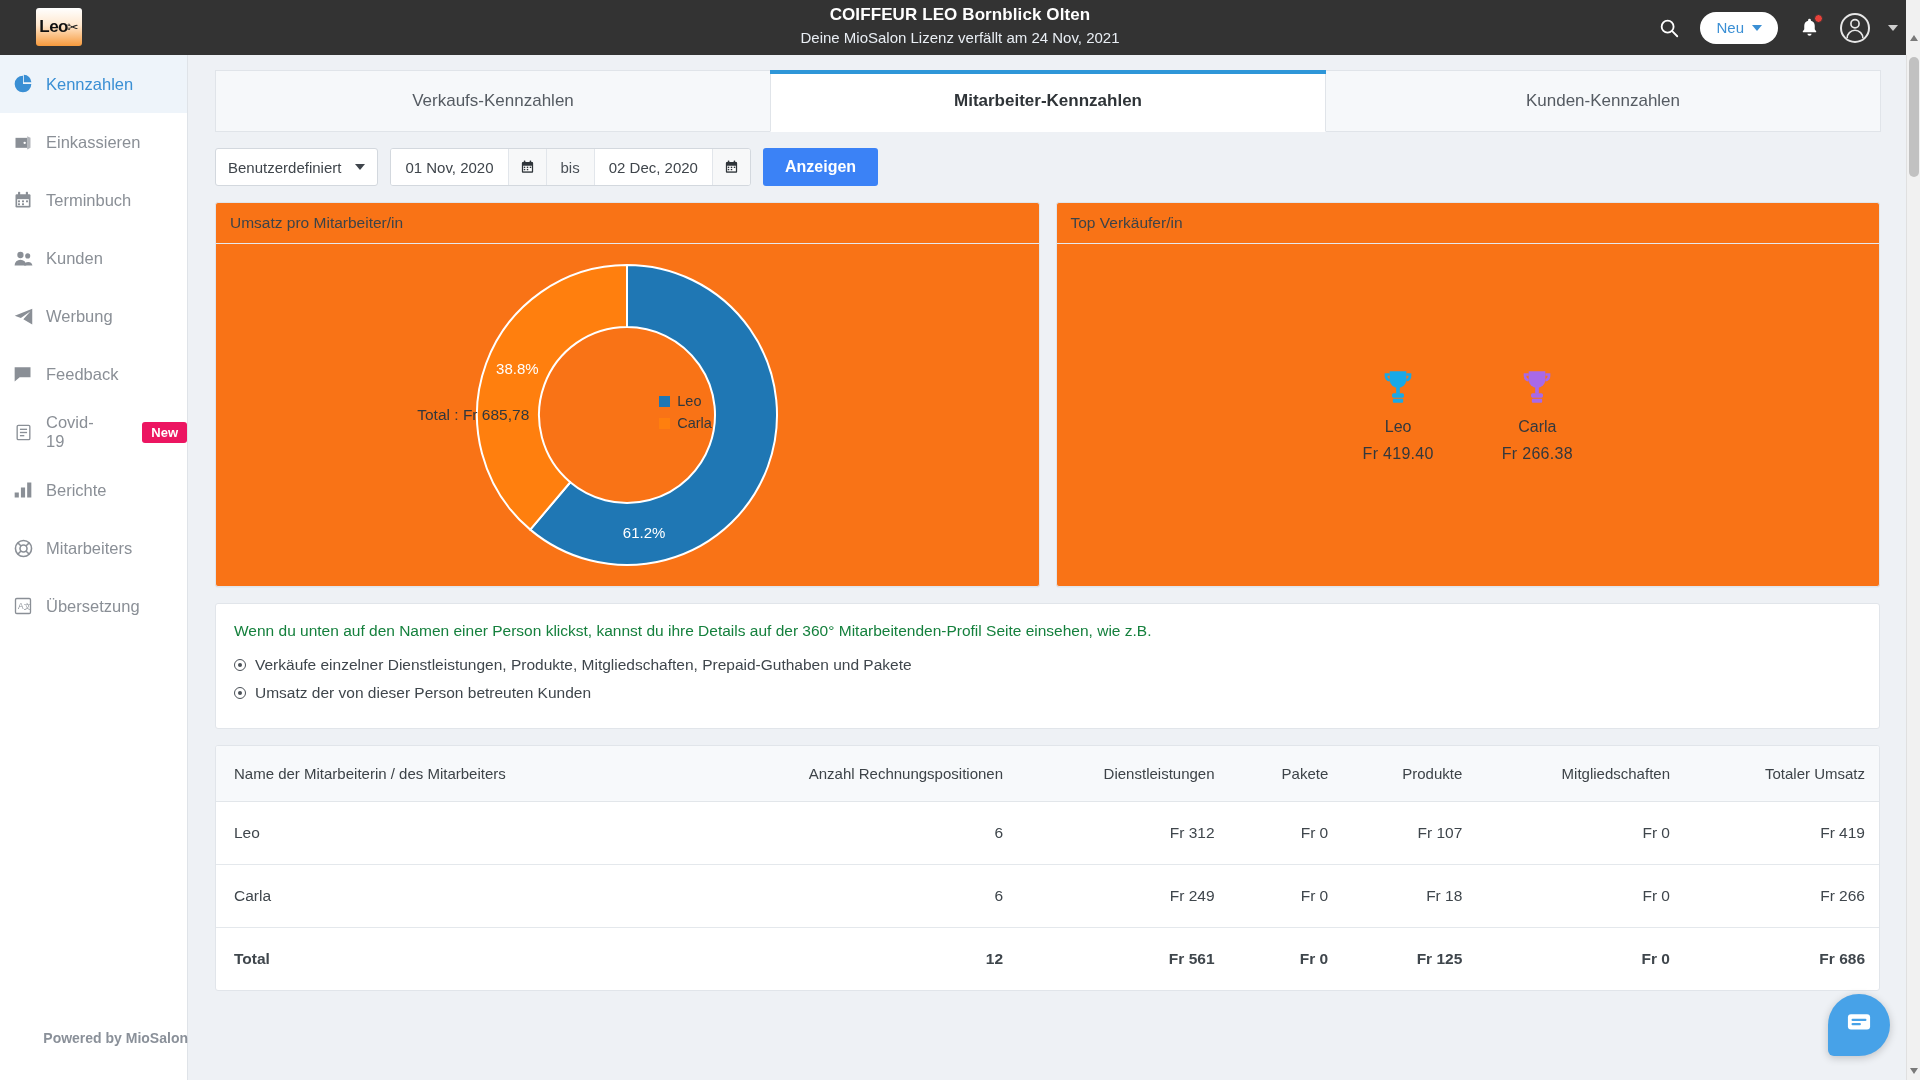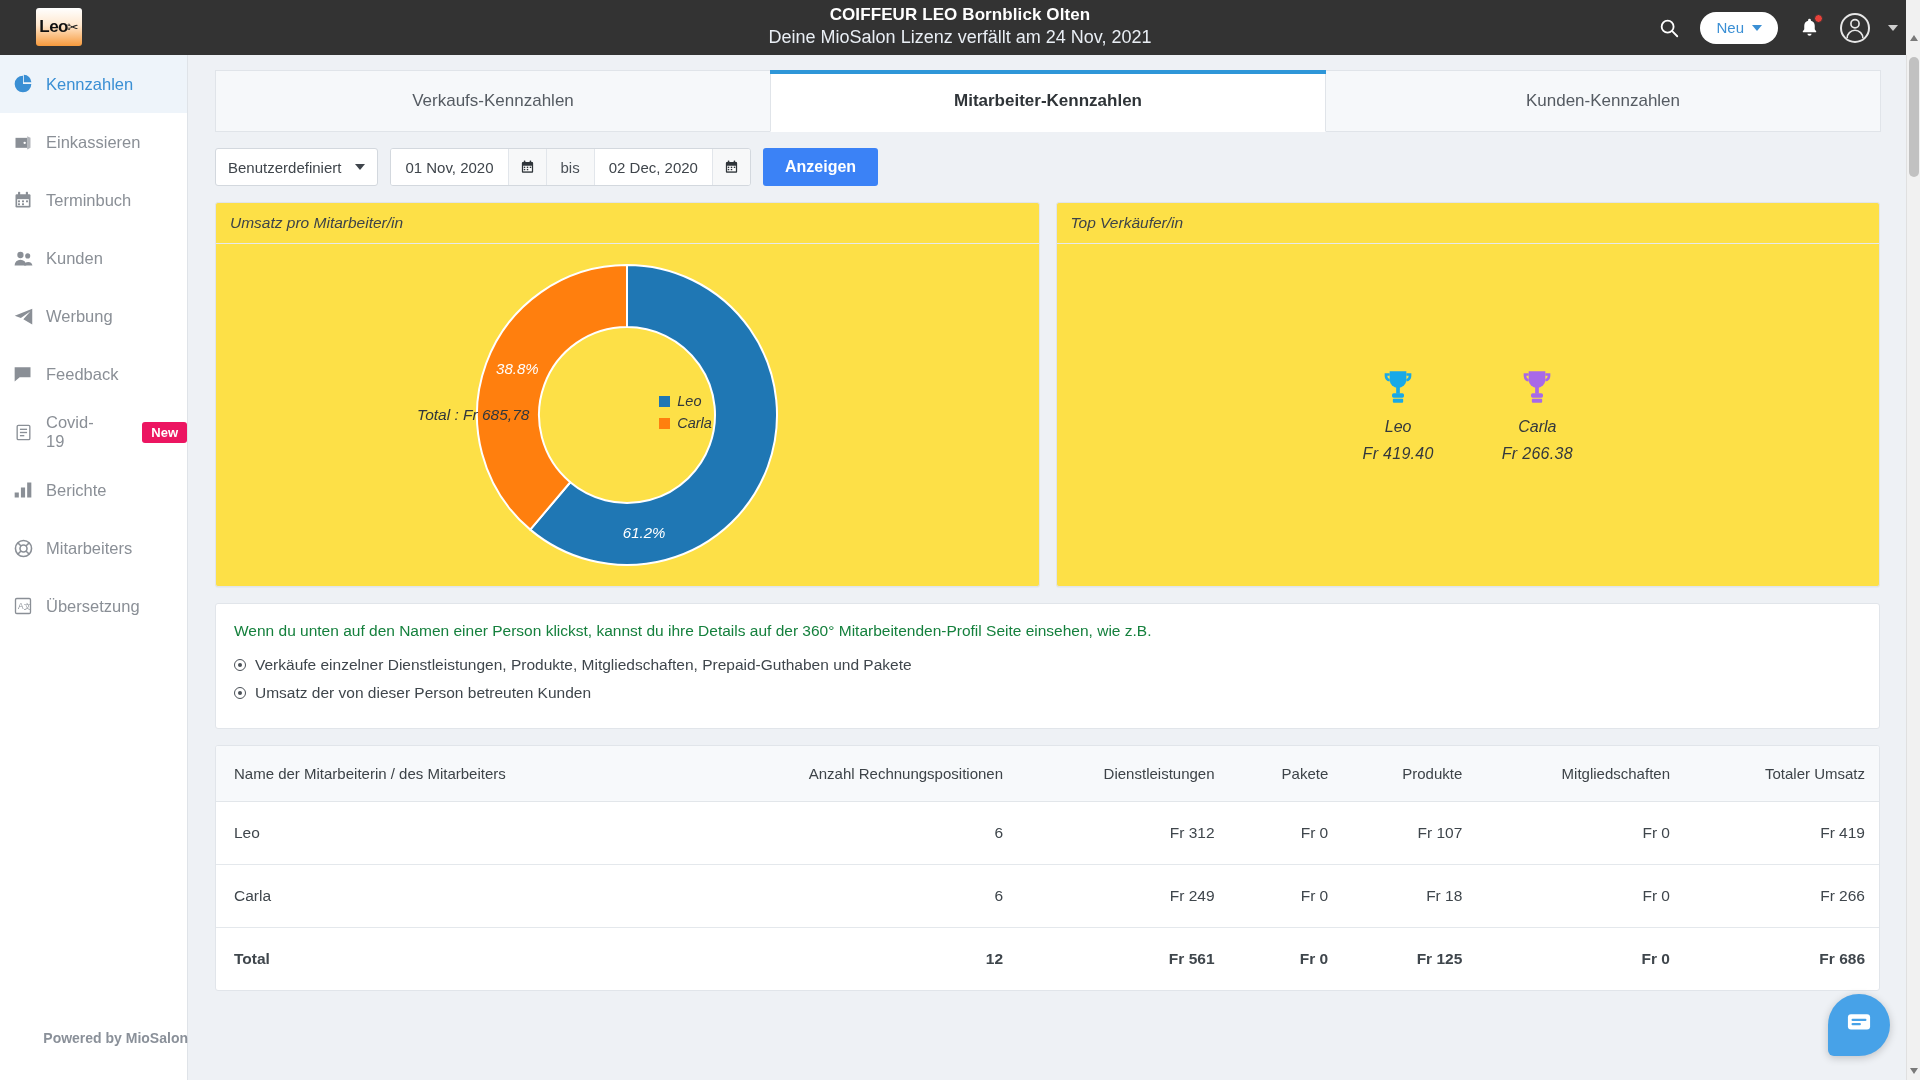--- a/index.html
+++ b/index.html
@@ -30,21 +30,21 @@
 
   .title-wrap {
     position: absolute; left: 0; top: 4px; width: 1920px;
     text-align: center; pointer-events: none;
   }
   .title-main {
     font-size: 17px; font-weight: bold; color: #ffffff;
     letter-spacing: 0.1px; line-height: 22px;
   }
   .title-sub {
-    font-size: 18px; color: #e9eef4; line-height: 21px; margin-top: 1px;
+    font-size: 15px; color: #e9eef4; line-height: 21px; margin-top: 1px;
   }
 
   .top-right {
     position: absolute; right: 22px; top: 0; height: 55px;
     display: flex; align-items: center; gap: 18px;
   }
   .icon-btn {
     width: 26px; height: 26px; display: flex; align-items: center; justify-content: center;
     cursor: pointer;
   }
@@ -147,22 +147,22 @@
   .fl-btn {
     margin-left: 12px; height: 38px; padding: 0 22px;
     background: #3b82f6; color: #fff; font-size: 16px; font-weight: bold;
     border: none; border-radius: 3px; cursor: pointer;
     display: flex; align-items: center;
   }
 
   
   .cards-row { display: flex; gap: 16px; margin-top: 16px; }
   .card {
-    background: #fde047; border: 1px solid #e1e5ea; border-radius: 3px;
-    flex: 1; box-shadow: 0 1px 1px rgba(0,0,0,.03); font-style: italic;
+    background: #f97316; border: 1px solid #e1e5ea; border-radius: 3px;
+    flex: 1; box-shadow: 0 1px 1px rgba(0,0,0,.03);
   }
   .card-head {
     height: 41px; border-bottom: 1px solid #e6e9ed;
     display: flex; align-items: center; padding: 0 14px;
     font-size: 15.5px; color: #3d4348;
   }
   .card-body { height: 342px; position: relative; }
 
   
   .donut-wrap {

